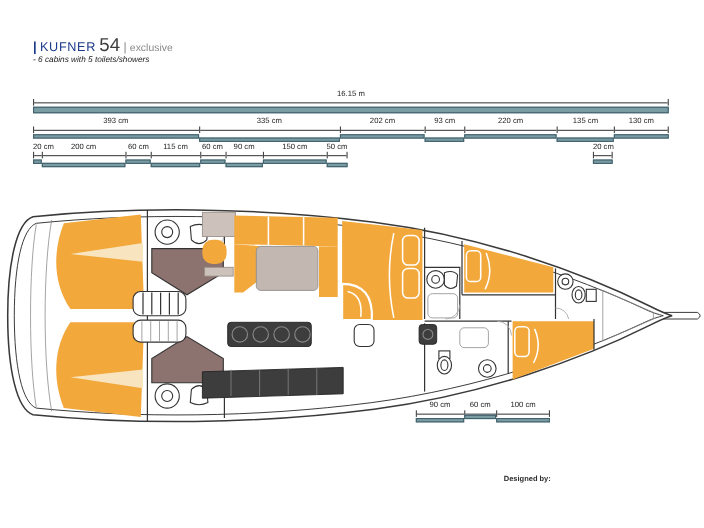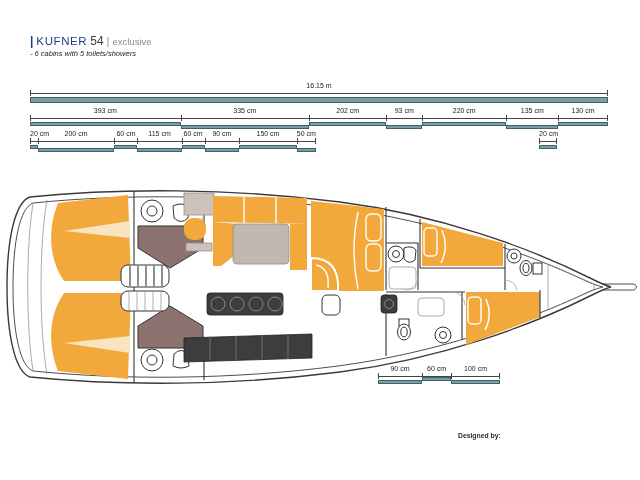--- a/index.html
+++ b/index.html
@@ -3,21 +3,21 @@
 <meta charset="utf-8">
 <style>
   html,body{margin:0;padding:0;background:#ffffff;}
   #canvas{position:relative;width:640px;height:480px;background:#fff;overflow:hidden;
           font-family:"Liberation Sans",sans-serif;}
 
   
   #title-block{position:absolute;left:30px;top:31px;white-space:nowrap;}
   .t-bar{color:var(--navy);font-weight:bold;font-size:12px;margin-right:3px;}
   .t-brand{color:var(--navy);font-weight:normal;font-size:11.5px;letter-spacing:.6px;}
-  .t-model{color:#3c3c3c;font-size:12px;margin-left:3px;}
+  .t-model{color:#3c3c3c;font-size:17px;margin-left:3px;}
   .t-bar2{color:#8a8a8a;font-size:11px;margin:0 3px;}
   .t-edition{color:#8a8a8a;font-size:9.5px;}
   #subtitle{position:absolute;left:30px;top:49px;font-size:7.5px;font-style:italic;color:#1c1c1c;}
 
   
   .dim-row{position:absolute;display:flex;}
   .dim-seg{flex:0 0 auto;}
   .dim-label{font-size:7px;line-height:9px;height:9px;text-align:center;color:#222;
              white-space:nowrap;overflow:visible;}
   .dim-line{height:6px;position:relative;border-left:1px solid #444;}

